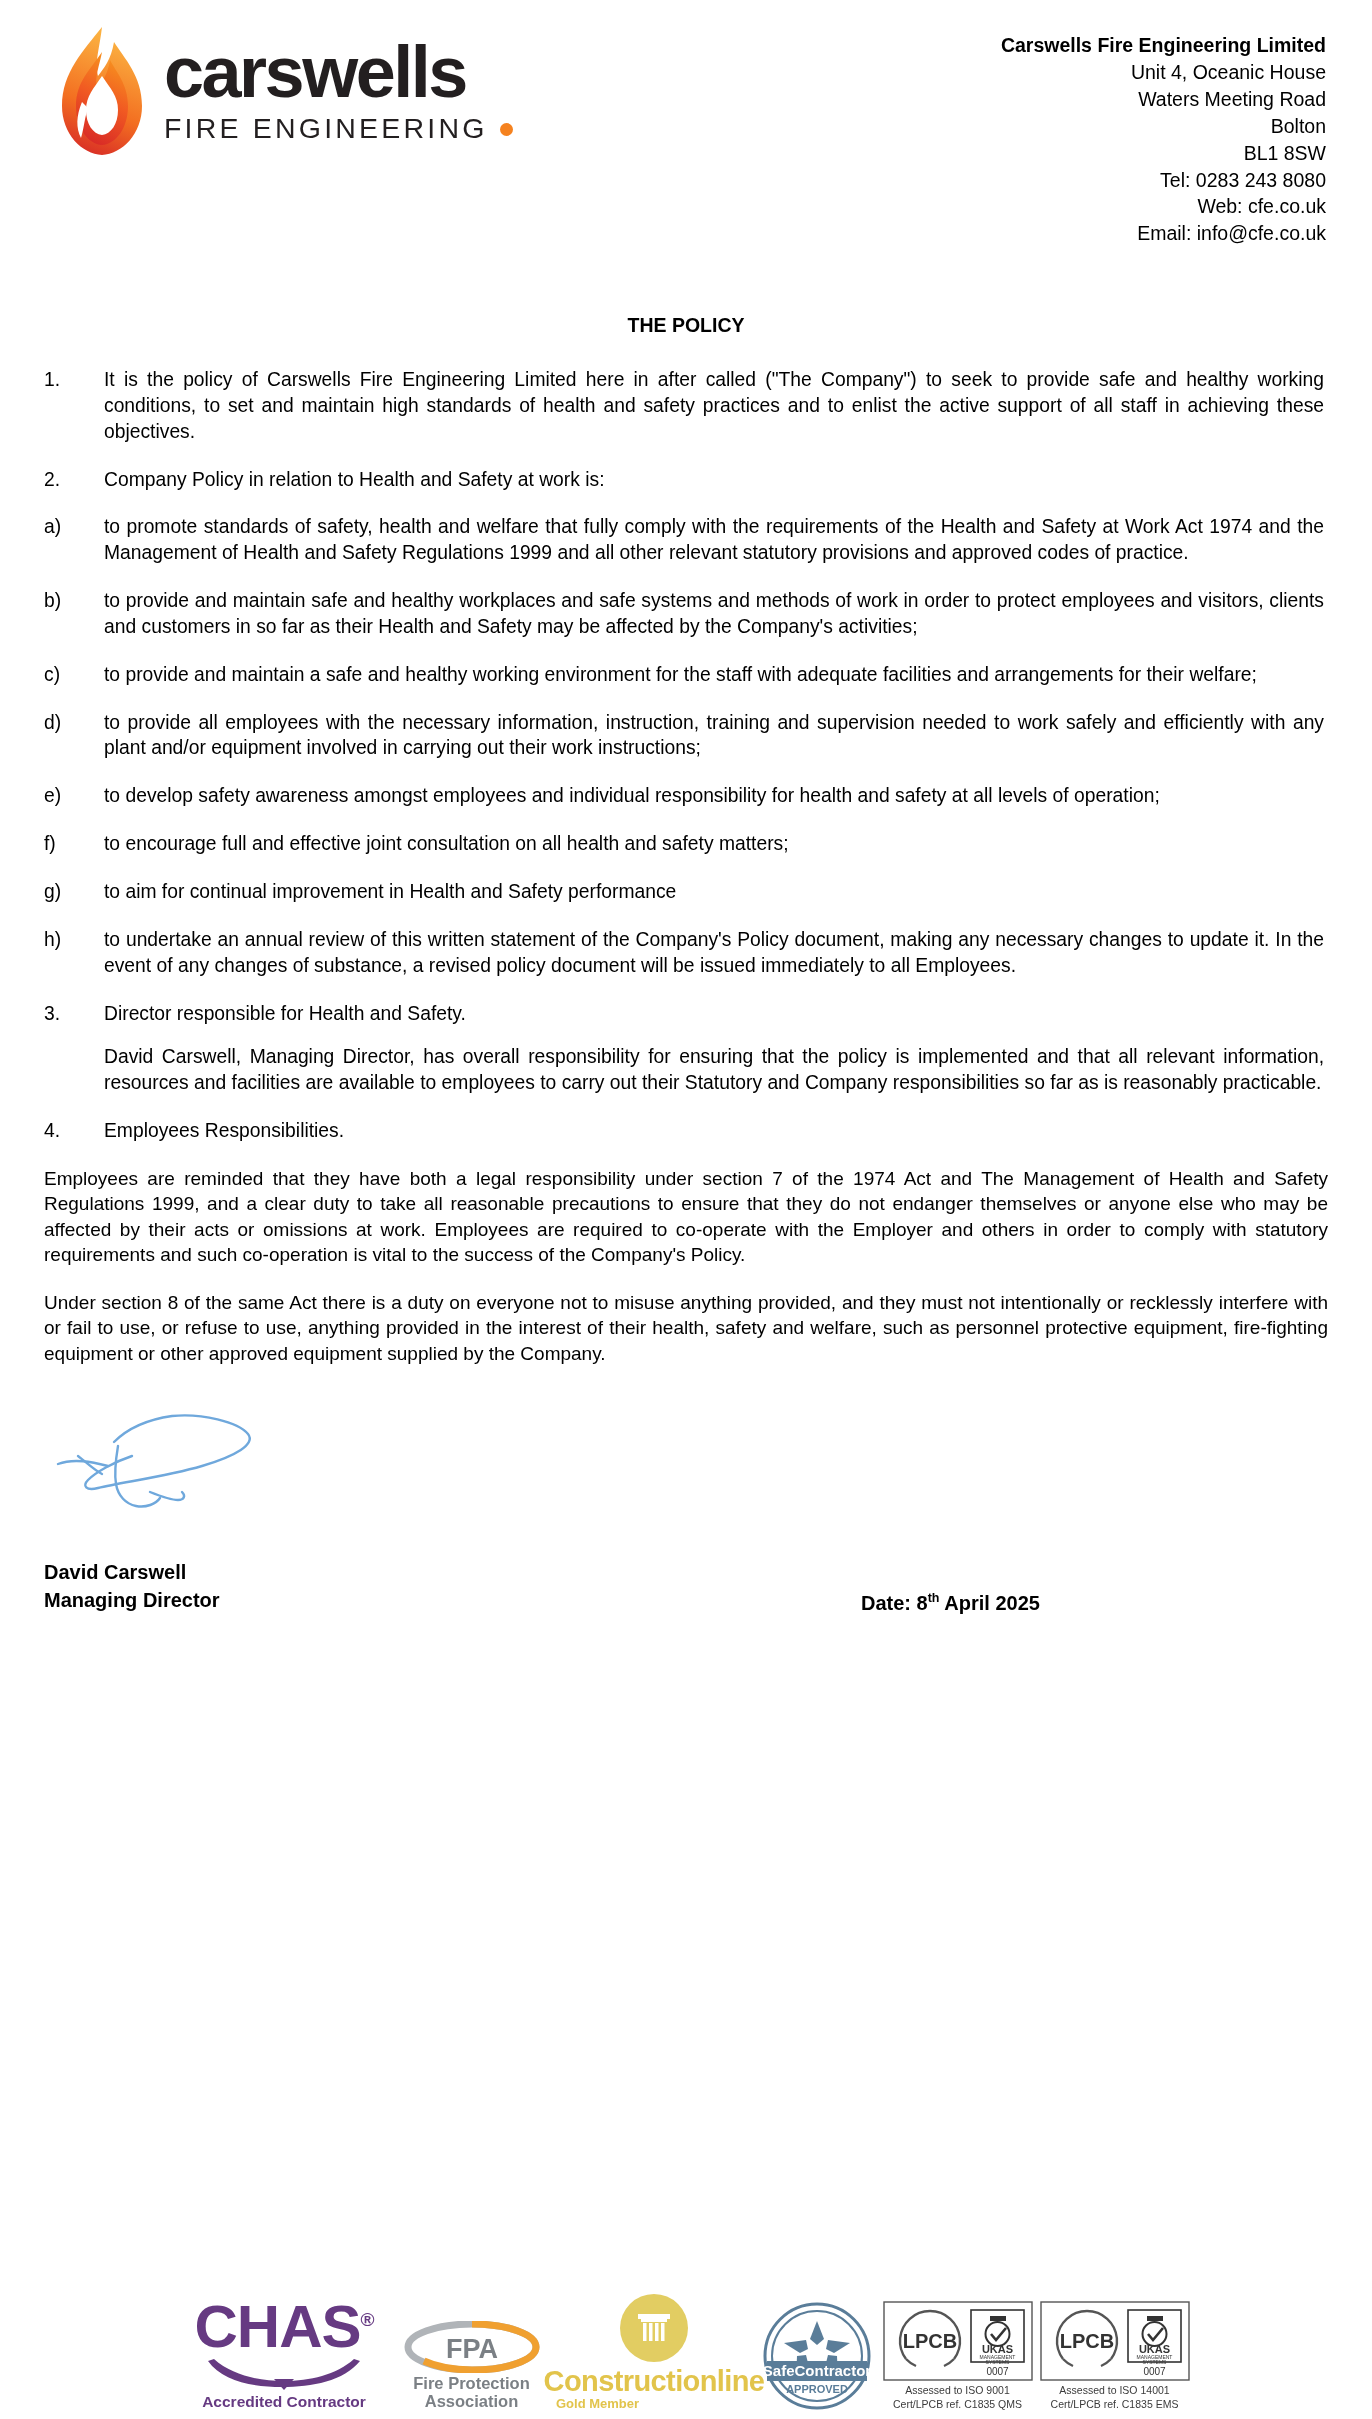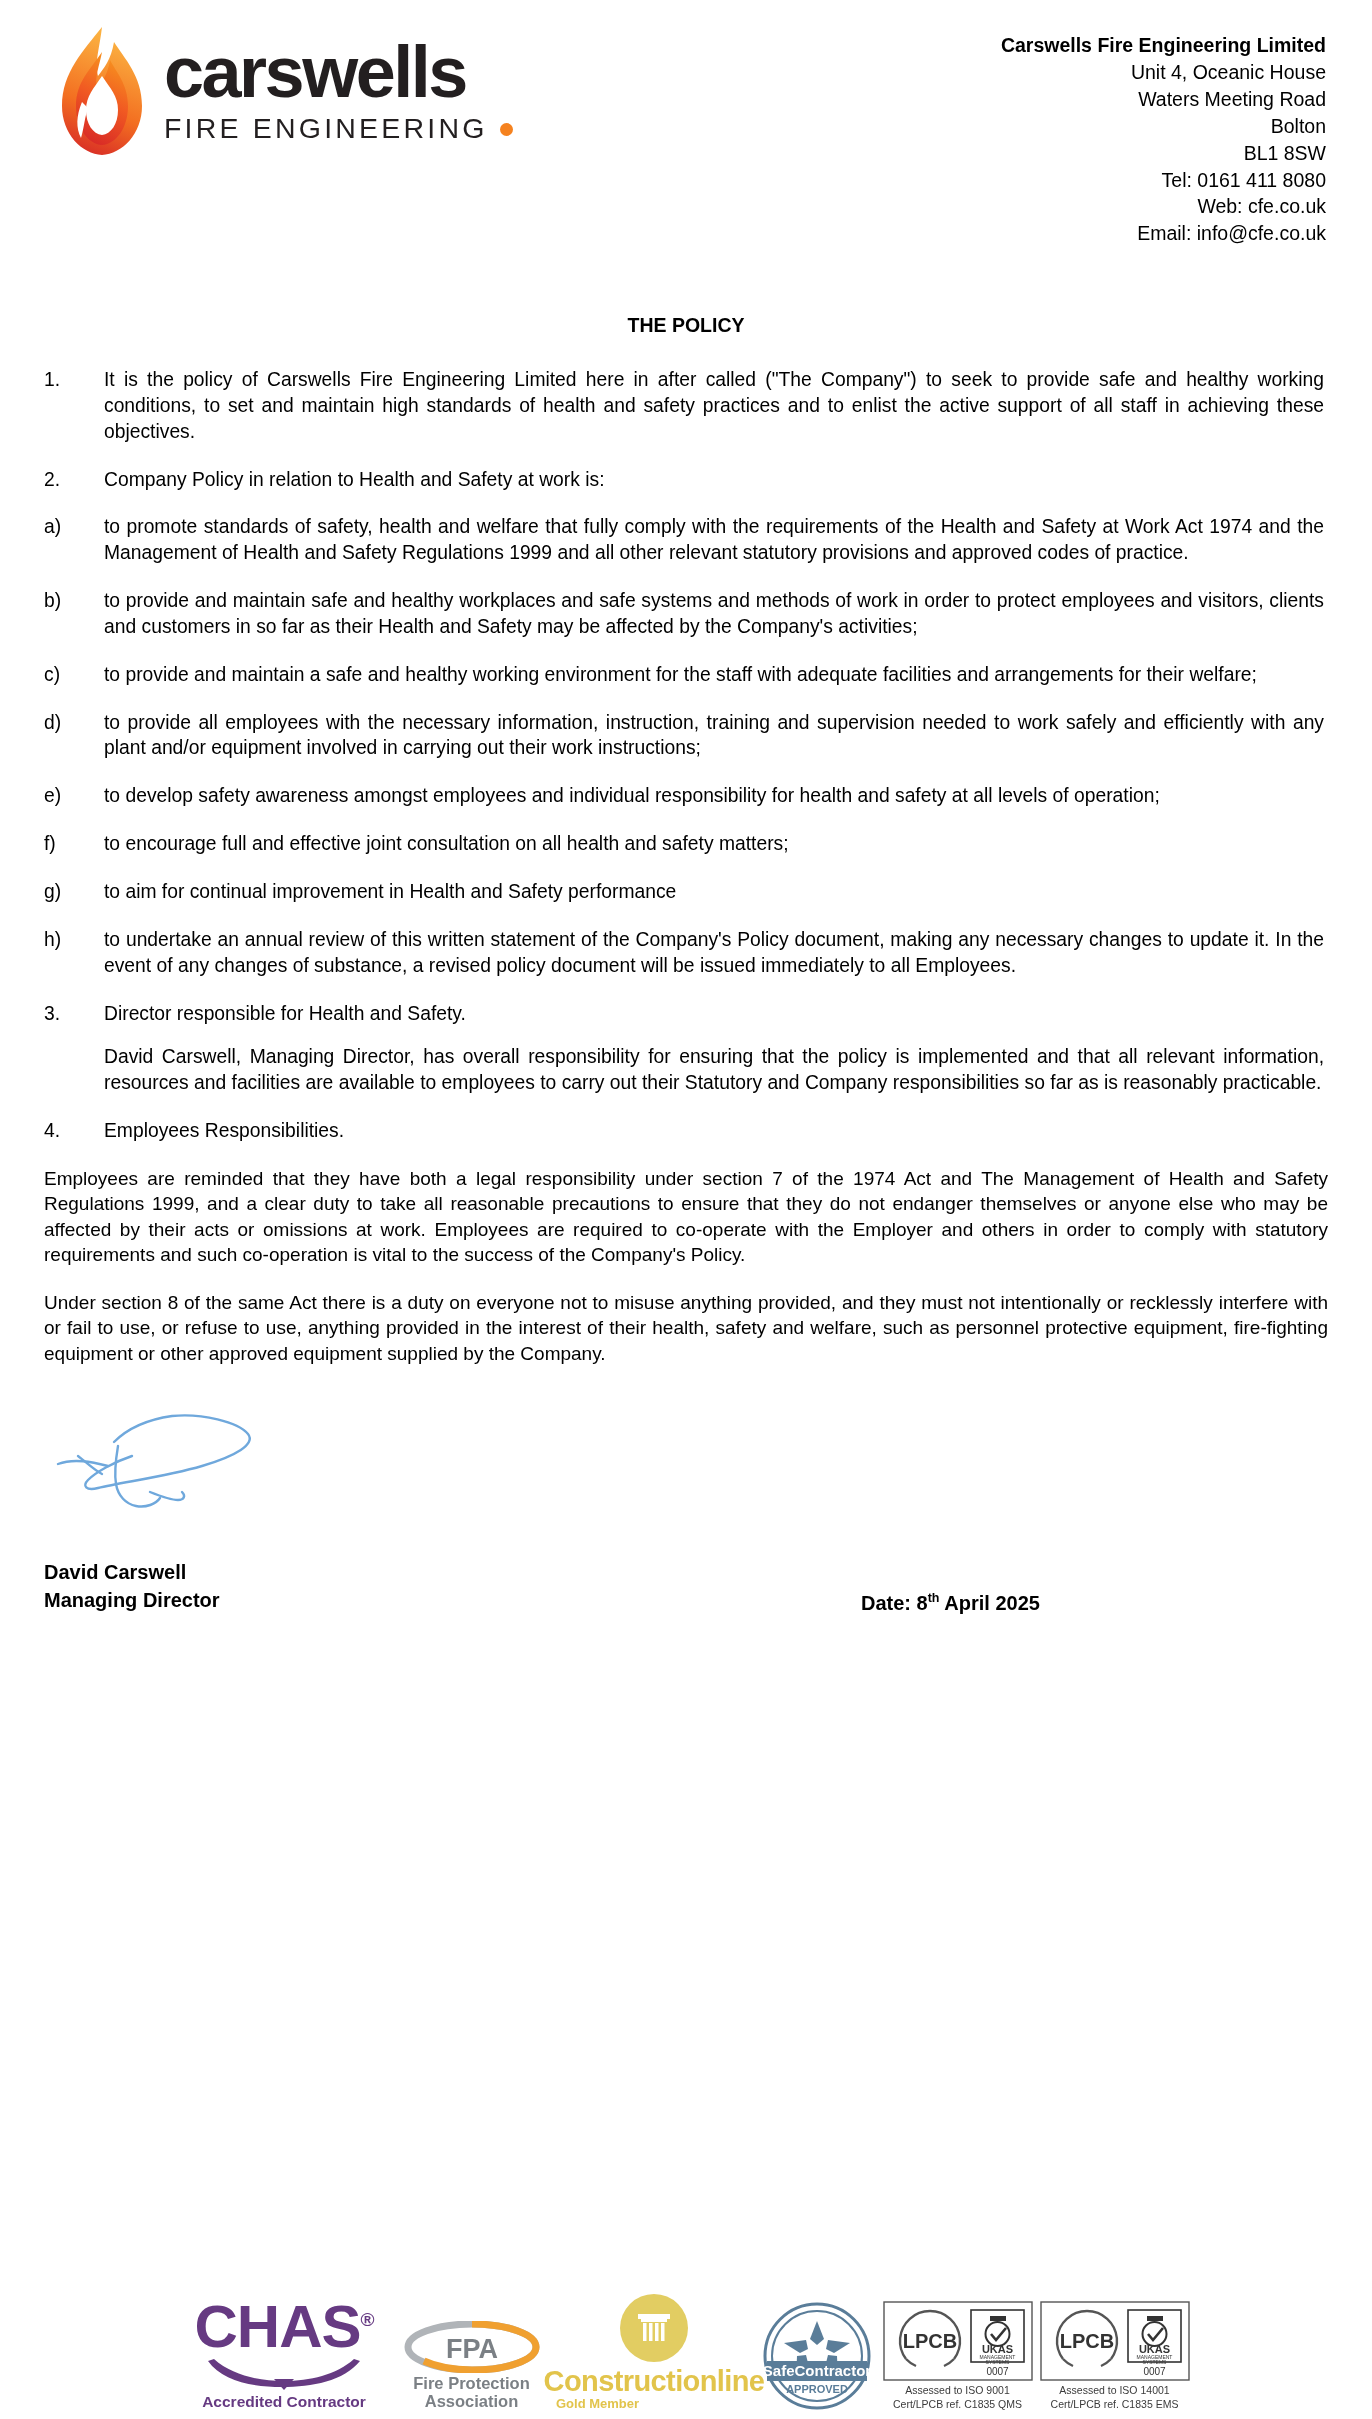--- a/index.html
+++ b/index.html
@@ -200,21 +200,21 @@
         </span>
       </span>
     </div>
 
     <div class="address">
       <div class="co">Carswells Fire Engineering Limited</div>
       <div>Unit 4, Oceanic House</div>
       <div>Waters Meeting Road</div>
       <div>Bolton</div>
       <div>BL1 8SW</div>
-      <div>Tel: 0161 411 8080</div>
+      <div>Tel: 0283 243 8080</div>
       <div>Web: cfe.co.uk</div>
       <div>Email: info@cfe.co.uk</div>
     </div>
   </div>
 
   <div class="doc-title-wrap">
     <div class="doc-subtitle">THE POLICY</div>
   </div>
 
   <div class="body-wrap">

